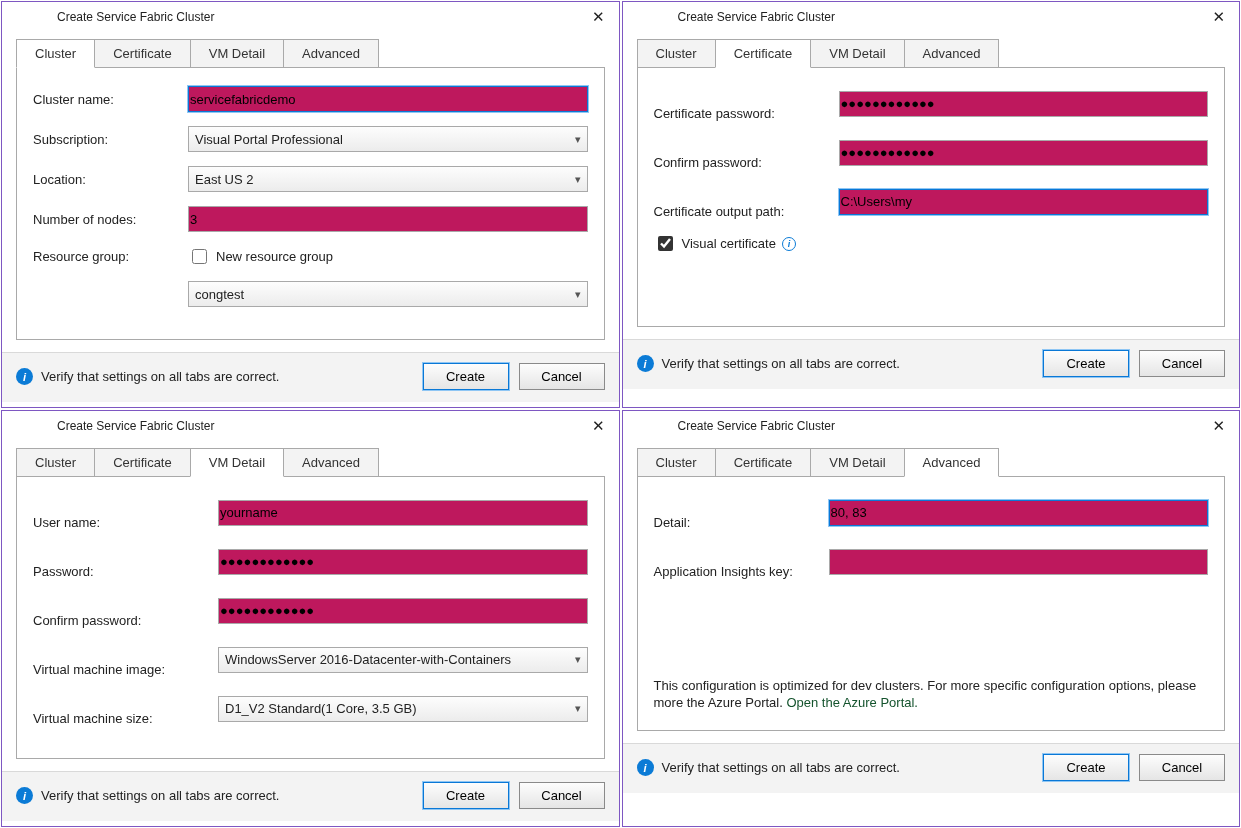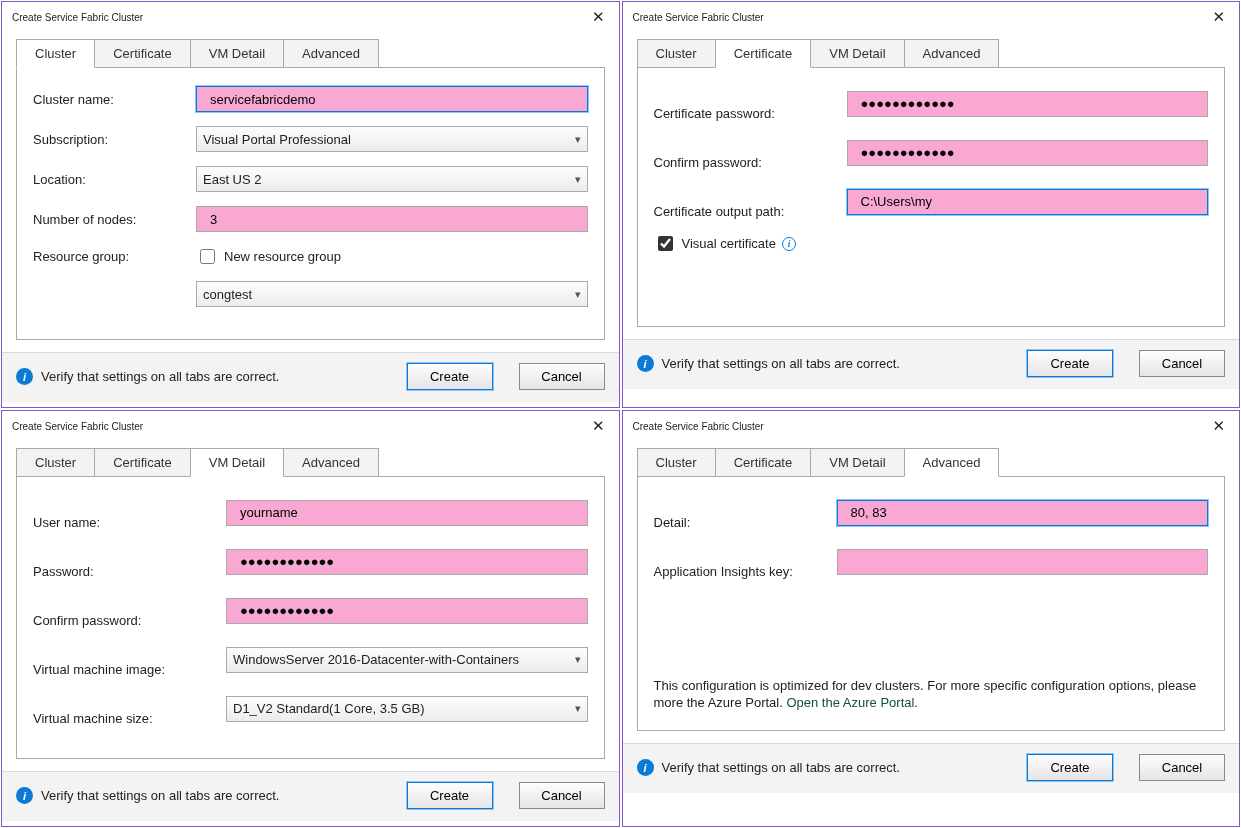--- a/index.html
+++ b/index.html
@@ -1,41 +1,41 @@
 <!DOCTYPE html>
 <html><head>
 <meta charset="utf-8">
 <style>
   * { box-sizing: border-box; font-family: "Segoe UI", Tahoma, sans-serif; font-size: 13px; }
   body { margin:0; background:#fff; color:#222; }
   .grid { display:grid; grid-template-columns: 1fr 1fr; grid-template-rows: auto auto; width:1241px; height:828px; }
   .dialog { border:1px solid #7e57c2; background:#fff; display:flex; flex-direction:column; position:relative; margin:1px; }
   .titlebar { display:flex; align-items:center; justify-content:space-between; padding:6px 10px 4px 10px; }
-  .titlebar .title { font-size:10px; color:#222; }
+  .titlebar .title { font-size:12px; color:#222;margin-left:45px; }
   .close-x { cursor:pointer; font-size:15px; padding:0 4px; }
   .tabs { display:flex; padding: 8px 24px 0 14px; border-bottom:none; }
   .tab { border:1px solid #a9a9a9; border-bottom:none; padding:6px 18px; background:#fff; margin-right:-1px; color:#333; cursor:pointer; position:relative; top:1px; }
   .tab.inactive { background:#f3f3f3; }
   .tab.active { background:#fff; z-index:3; border-bottom:1px solid #fff; }
   .tabpanel { margin:0 14px 12px 14px; border:1px solid #a9a9a9; padding:18px 16px; flex:1; position:relative; }
   .tabwrap { position:relative; }
-  .form-row { display:flex; align-items:center; margin-bottom:14px; gap:8px; }
+  .form-row { display:flex; align-items:center; margin-bottom:14px; gap:0; }
   .form-row label.lbl { width:155px; min-width:155px; color:#222; }
   .form-row.narrow label.lbl { width:185px; min-width:185px;margin-top:20px; }
-  input[type=text], input[type=password] { width:100%; height:26px; border:1px solid #a9a9a9; padding:2px 13px; background:#f9a8d4; }
+  input[type=text], input[type=password] { width:100%; height:26px; border:1px solid #a9a9a9; padding:2px 1px; background:#be185d; }
   input.focus { border:1px solid #0a78d6; outline:1px solid #8fc6f4; }
   .select { display:flex; align-items:center; justify-content:space-between; width:100%; height:26px; border:1px solid #a9a9a9; background:linear-gradient(#fdfdfd,#ececec); padding:0 6px; cursor:pointer; }
   .select .chev { font-size:11px; color:#555; }
   .chk { display:flex; align-items:center; gap:6px; }
   .chk input { width:15px; height:15px; accent-color:#333; }
   .footer { display:flex; align-items:center; justify-content:space-between; padding:10px 14px 12px 14px; background:#f3f3f3; border-top:1px solid #d9d9d9; }
   .footer .msg { display:flex; align-items:center; gap:8px; }
   .info-icon { width:17px; height:17px; border-radius:50%; background:#0b7bd6; color:#fff; display:inline-flex; align-items:center; justify-content:center; font-weight:bold; font-size:11px; font-style:italic; }
   .info-icon.sm { width:14px; height:14px; font-size:9px; border:1px solid #0b7bd6; background:#fff; color:#0b7bd6; }
-  .btns { display:flex; gap:26px;margin-left:33px; }
+  .btns { display:flex; gap:10px;margin-left:33px; }
   .btn { min-width:86px; height:27px; border:1px solid #8a8a8a; background:linear-gradient(#fdfdfd,#e5e5e5); cursor:pointer; text-align:center; padding:3px 18px; }
   .btn.primary { border:1px solid #0a78d6; outline:1px solid #8fc6f4; background:linear-gradient(#fdfdfd,#e5e5e5); }
   .link { color:#14532d; cursor:pointer; }
   .hint-block { font-size:13px; line-height:1.35; margin-top:auto; }
 </style>
 </head>
 <body>
 
 <div class="grid">
 

